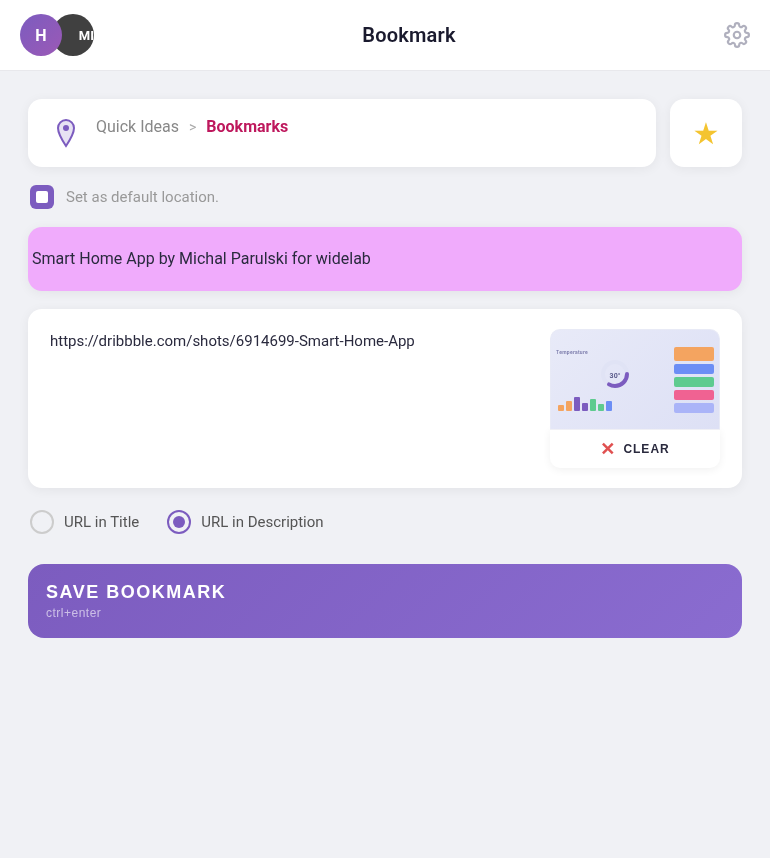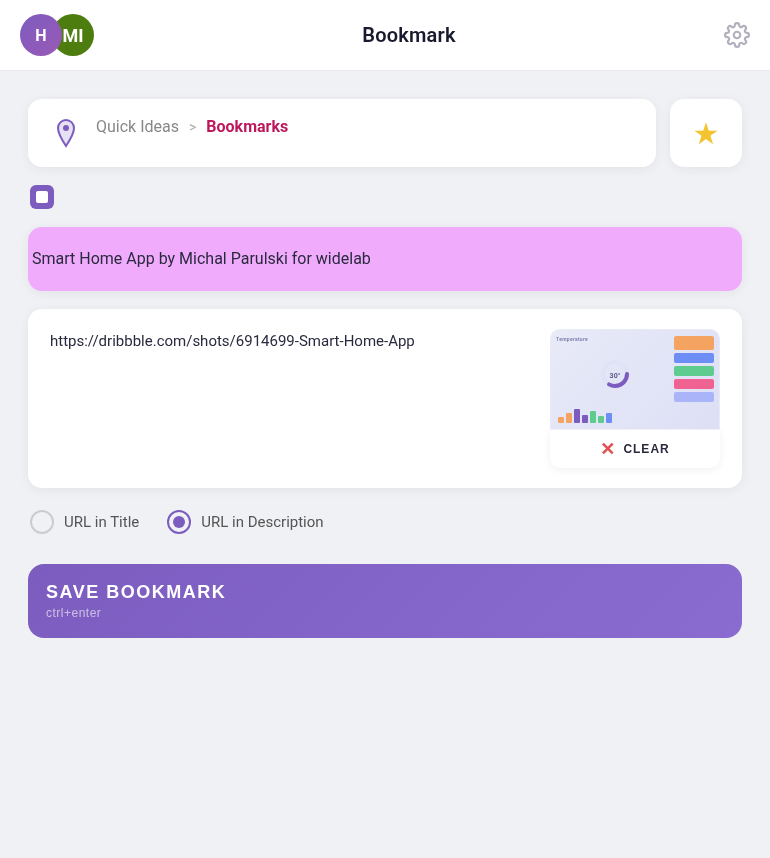--- a/index.html
+++ b/index.html
@@ -38,24 +38,25 @@
       font-size: 16px;
       color: #fff;
     }
 
     .avatar-h {
       background: linear-gradient(135deg, #7c5cbf 0%, #9b59b6 100%);
       z-index: 2;
     }
 
     .avatar-mi {
-      background: #4d7c0f;
+      background: #404040;
       margin-left: -10px;
       z-index: 1;
-      font-size: 18px;
+      font-size: 13px;
+      justify-content: flex-end;
     }
 
     .header-title {
       font-size: 20px;
       font-weight: 600;
       color: #1a1a2e;
       letter-spacing: 0.2px;
     }
 
     .gear-icon {
@@ -218,20 +219,21 @@
       border-bottom: none;
     }
 
     
     .mini-dashboard {
       width: 100%;
       height: 100%;
       padding: 6px 5px;
       display: flex;
       gap: 0;
+      align-items: center;
     }
 
     .mini-left {
       flex: 1;
       display: flex;
       flex-direction: column;
       gap: 3px;
     }
 
     .mini-temp-label {
@@ -426,20 +428,21 @@
 
     <div class="star-card">
       <span class="star-icon">★</span>
     </div>
   </div>
 
   <div class="default-location-row">
     <div class="checkbox-custom">
       <div class="checkbox-inner"></div>
     </div>
+    <span class="default-location-label">Set as default location.</span>
   </div>
 
   <div class="title-card">
     <p class="title-text">Smart Home App by Michal Parulski for widelab</p>
   </div>
 
   <div class="url-card">
     <p class="url-text">https://dribbble.com/shots/6914699-Smart-Home-App</p>
 
     <div class="url-preview-col">

